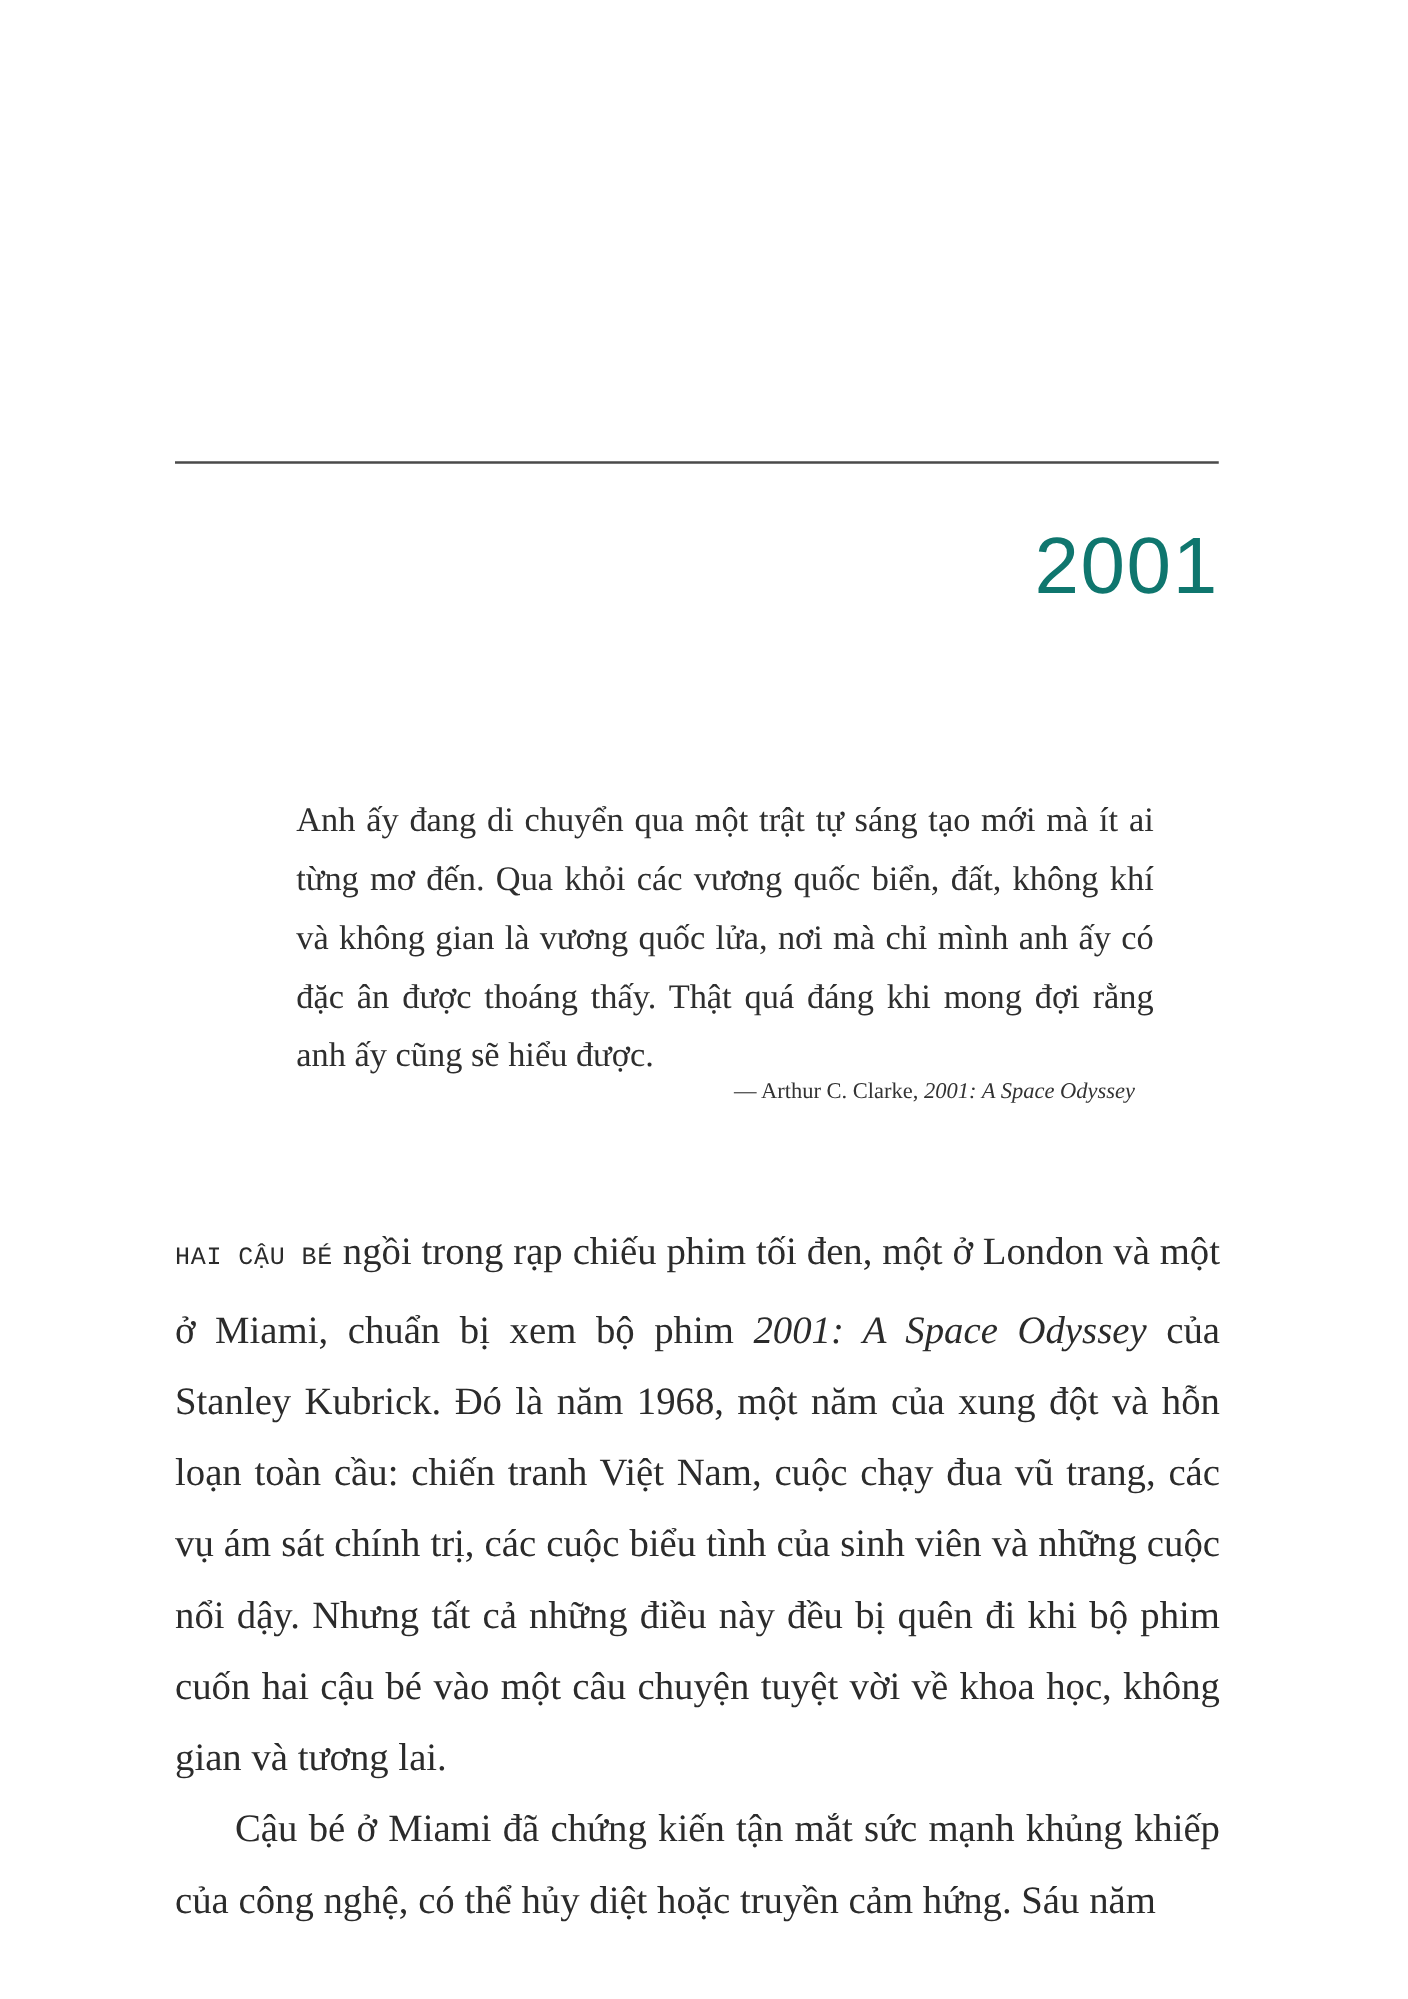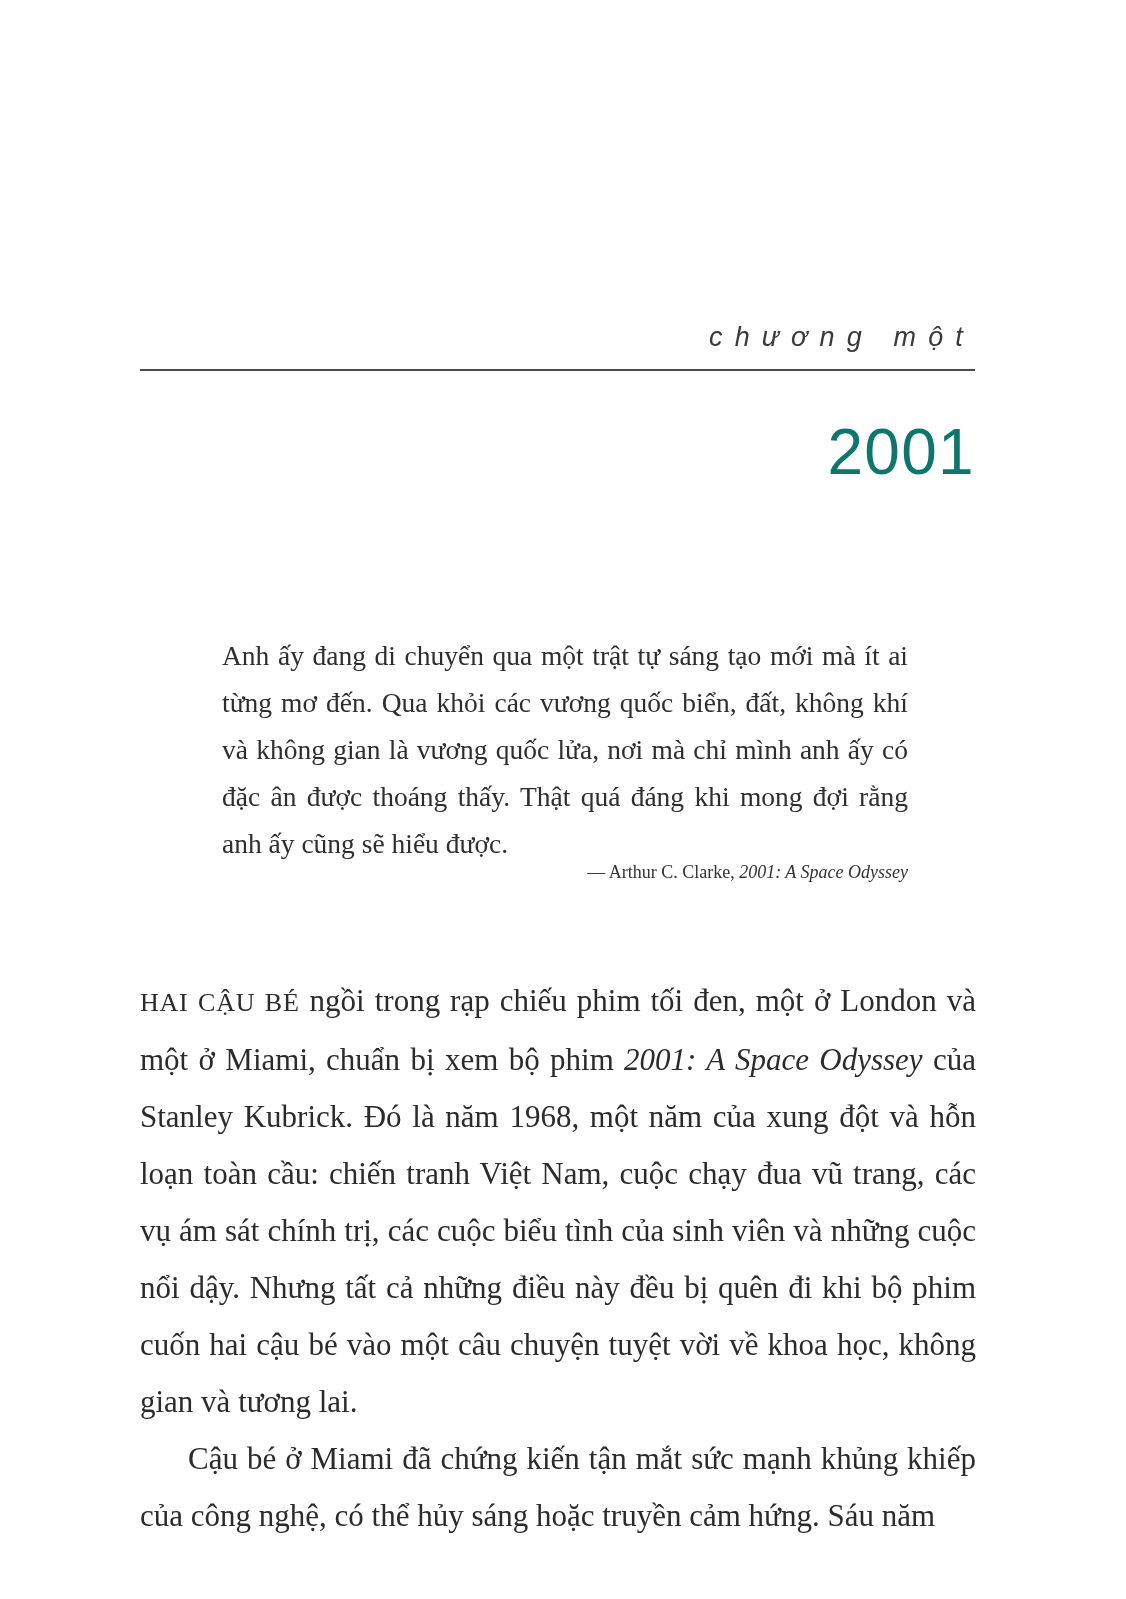--- a/index.html
+++ b/index.html
@@ -53,21 +53,21 @@
     font-size: 64px;
     line-height: 1;
     color: #0f766e;
     letter-spacing: 0.02em;
   }
 
   
   .epigraph {
     position: absolute;
     top: 632px;
-    left: 222px;
+    left: 237px;
     width: 686px;
     font-size: 27.5px;
     line-height: 47px;
     text-align: justify;
     color: #2e2e2e;
   }
   .epigraph-attribution {
     position: absolute;
     top: 862px;
     left: 222px;
@@ -91,46 +91,43 @@
     text-align: justify;
     color: #2b2b2b;
   }
   .body-text p {
     margin: 0;
   }
   .body-text p.indented {
     text-indent: 48px;
   }
   .lead-caps {
-    font-family: Liberation Serif, serif;
-    font-size: 26px;
+    font-family: Liberation Mono, monospace;
+    font-size: 20px;
     letter-spacing: 0.03em;
     color: #2b2b2b;
   }
   .italic {
     font-style: italic;
   }
 </style>
 </head>
 <body>
 
 <div class="page">
 
-  <div class="chapter-header">
-    <span class="chapter-label">chương một</span>
-  </div>
 
   <div class="header-rule"></div>
 
   <div class="chapter-number">2001</div>
 
   <div class="epigraph">Anh ấy đang di chuyển qua một trật tự sáng tạo mới mà ít ai từng mơ đến. Qua khỏi các vương quốc biển, đất, không khí và không gian là vương quốc lửa, nơi mà chỉ mình anh ấy có đặc ân được thoáng thấy. Thật quá đáng khi mong đợi rằng anh ấy cũng sẽ hiểu được.</div>
 
   <div class="epigraph-attribution">
     <span>— Arthur C. Clarke, </span><span class="work">2001: A Space Odyssey</span>
   </div>
 
   <div class="body-text">
     <p><span class="lead-caps">HAI CẬU BÉ</span><span> ngồi trong rạp chiếu phim tối đen, một ở London và một ở Miami, chuẩn bị xem bộ phim </span><span class="italic">2001: A Space Odyssey</span><span> của Stanley Kubrick. Đó là năm 1968, một năm của xung đột và hỗn loạn toàn cầu: chiến tranh Việt Nam, cuộc chạy đua vũ trang, các vụ ám sát chính trị, các cuộc biểu tình của sinh viên và những cuộc nổi dậy. Nhưng tất cả những điều này đều bị quên đi khi bộ phim cuốn hai cậu bé vào một câu chuyện tuyệt vời về khoa học, không gian và tương lai.</span></p>
-    <p class="indented">Cậu bé ở Miami đã chứng kiến tận mắt sức mạnh khủng khiếp của công nghệ, có thể hủy sáng hoặc truyền cảm hứng. Sáu năm</p>
+    <p class="indented">Cậu bé ở Miami đã chứng kiến tận mắt sức mạnh khủng khiếp của công nghệ, có thể hủy diệt hoặc truyền cảm hứng. Sáu năm</p>
   </div>
 
 </div>
 
 </body></html>

